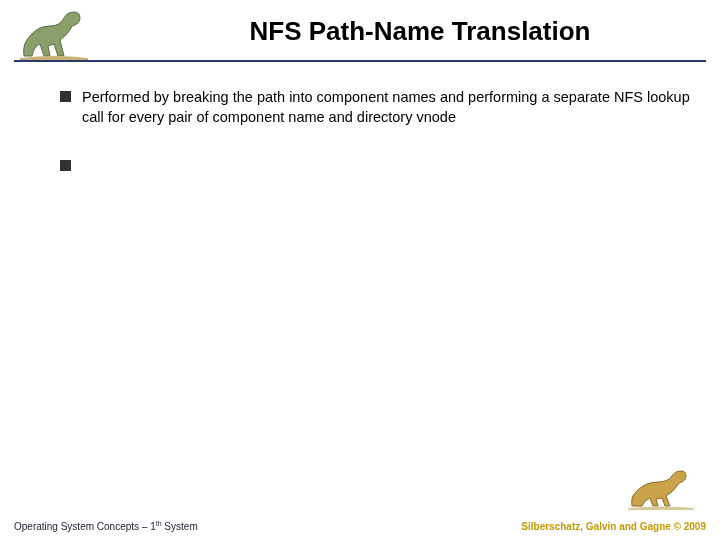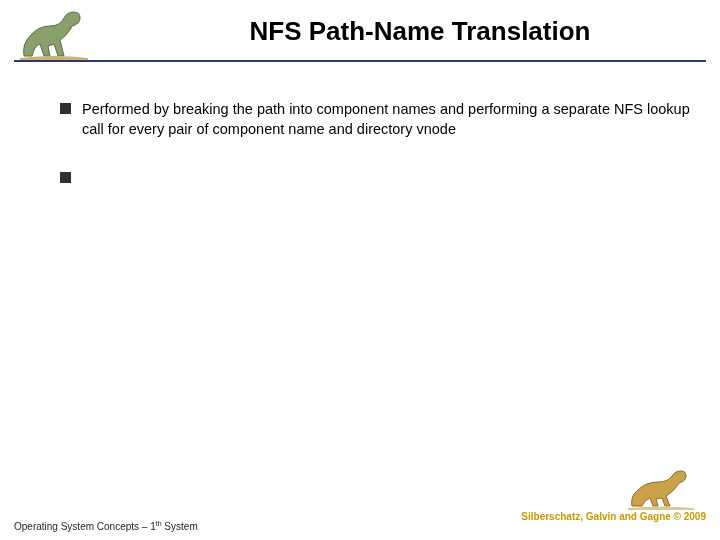--- a/index.html
+++ b/index.html
@@ -2,28 +2,28 @@
 <html><head>
 <meta charset="utf-8">
 <style>
   * { margin: 0; padding: 0; box-sizing: border-box; }
   html, body { width: 720px; height: 540px; font-family: Arial, Helvetica, sans-serif; background: #fff; overflow: hidden; }
   .slide { position: relative; width: 720px; height: 540px; }
   .header { position: relative; height: 62px; padding-left: 33px; }
   .dino-left { position: absolute; left: 14px; top: 6px; width: 80px; height: 56px; }
   .title { position: absolute; left: 140px; top: 16px; width: 560px; font-size: 26px; font-weight: bold; color: #000; text-align: center; }
   .rule { position: absolute; left: 14px; top: 60px; width: 692px; height: 2px; background: #2a3a6b; }
-  .content { position: absolute; left: 60px; top: 100px; width: 630px; }
+  .content { position: absolute; left: 60px; top: 88px; width: 630px; }
   .bullet-item { position: relative; margin-bottom: 30px; padding-left: 22px; font-size: 14.5px; line-height: 1.35; color: #000; }
   .bullet-marker { position: absolute; left: 0; top: 3px; width: 11px; height: 11px; background: #33312e; }
   .footer { position: absolute; left: 0; bottom: 0; width: 720px; height: 40px; }
   .ftr-left { position: absolute; left: 14px; bottom: 8px; font-size: 10px; color: #223; }
   .sup { font-size: 7px; vertical-align: super; }
   .ftr-center { position: absolute; left: 0; bottom: 8px; width: 720px; text-align: center; font-size: 10px; color: #223; }
-  .ftr-right { position: absolute; right: 14px; bottom: 18px; font-size: 10px; color: #c49a00; font-weight: bold; }
+  .ftr-right { position: absolute; right: 14px; bottom: 8px; font-size: 10px; color: #c49a00; font-weight: bold; }
   .dino-right { position: absolute; right: 24px; bottom: 28px; width: 70px; height: 44px; }
 </style>
 </head>
 <body>
 
 <div class="slide">
 
   <div class="header">
     <div class="dino-left">
       <svg viewBox="0 0 80 56">

